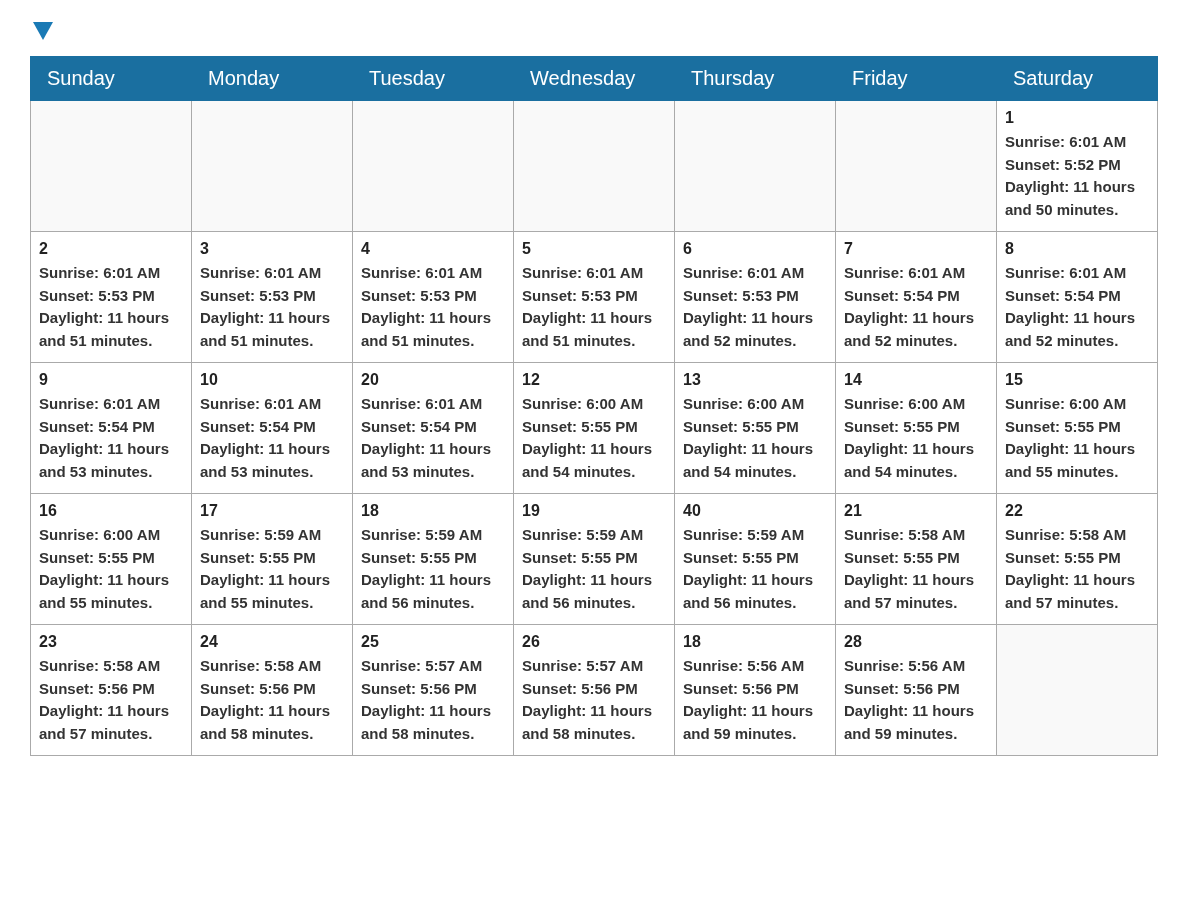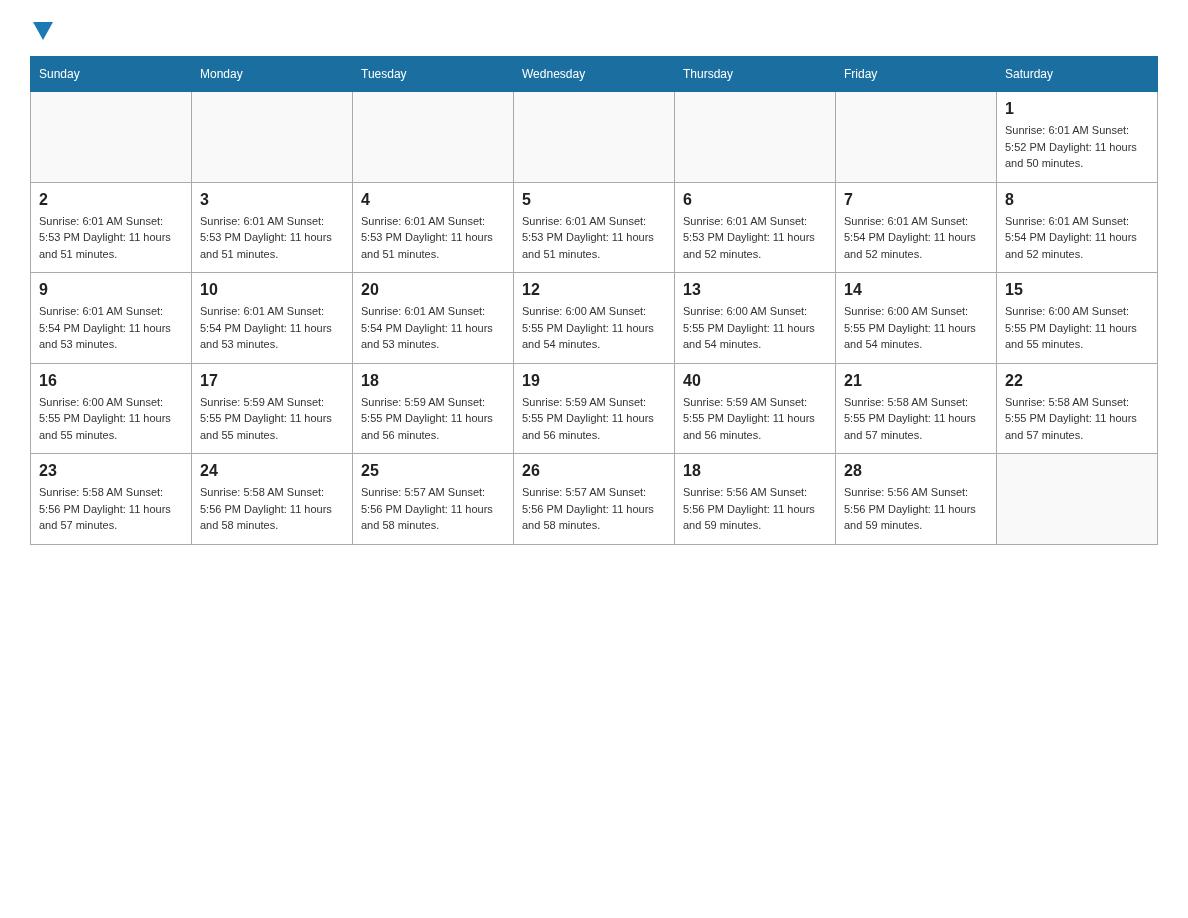--- a/index.html
+++ b/index.html
@@ -59,43 +59,44 @@
       margin-top: 4px;
     }
     .calendar {
       width: 100%;
       border-collapse: collapse;
       border: 1px solid #999;
     }
     .calendar thead tr th {
       background-color: #1a6fa0;
       color: #fff;
-      padding: 10px 8px;
+      padding: 10px 16px;
       text-align: left;
-      font-size: 12px;
+      font-size: 20px;
       font-weight: normal;
       border: 1px solid #1a6fa0;
     }
     .calendar tbody tr td {
       vertical-align: top;
       padding: 8px 8px 10px 8px;
       border: 1px solid #aaa;
       width: 14.28%;
       min-height: 100px;
     }
     .day-number {
       font-size: 16px;
       font-weight: bold;
       color: #222;
       margin-bottom: 4px;
     }
     .day-info {
-      font-size: 11px;
+      font-size: 15px;
       color: #333;
       line-height: 1.5;
+      font-weight: bold;
     }
     .empty-cell {
       background: #f9f9f9;
     }
     .row-separator td {
       border-top: 2px solid #1a6fa0;
     }
   </style>
 </head>
 <body>

